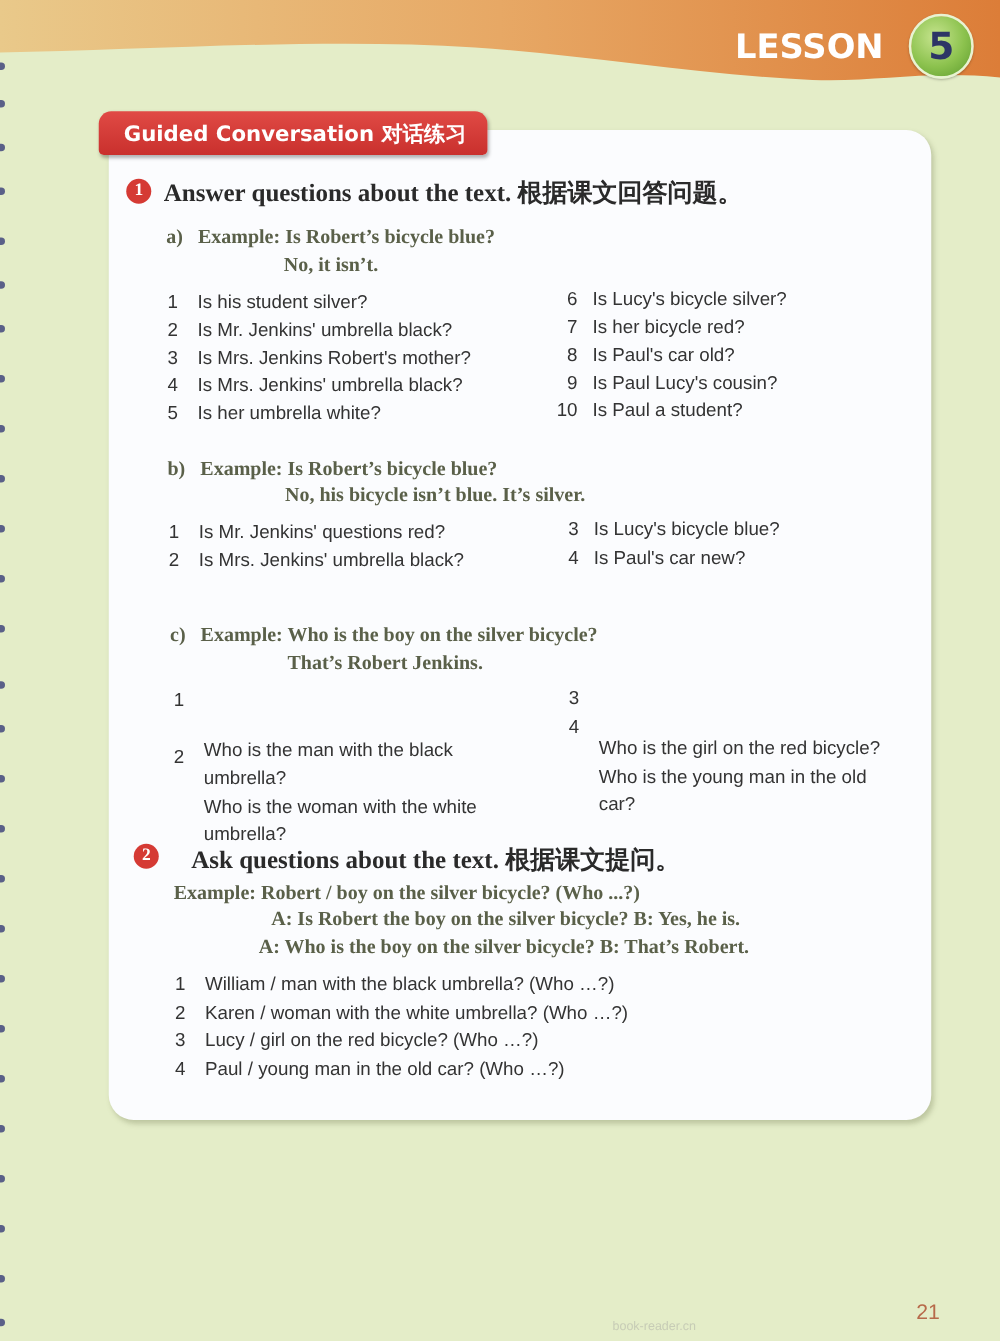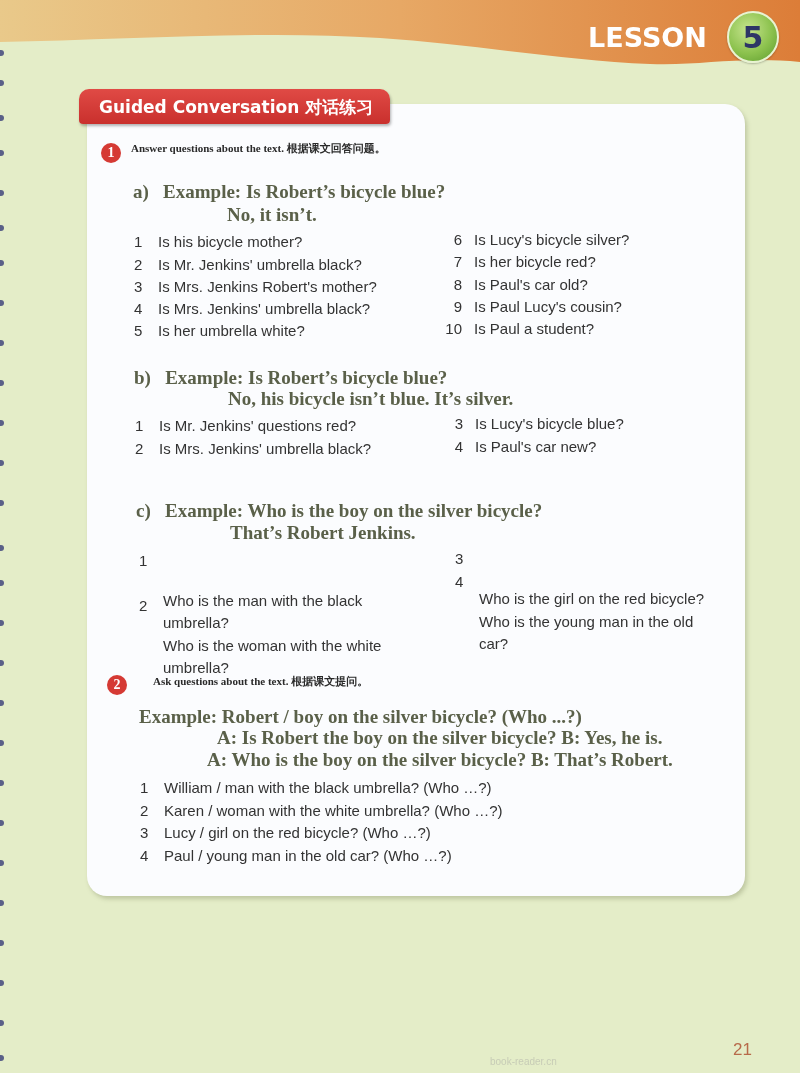--- a/index.html
+++ b/index.html
@@ -55,25 +55,25 @@
     font-family: "DejaVu Sans", sans-serif;
   }
   .circle-num {
     position: absolute; width: 20px; height: 20px; border-radius: 50%;
     background: #d53a34; color: #fff;
     font-family: "Liberation Serif", serif; font-weight: bold; font-size: 14px;
     display: flex; align-items: center; justify-content: center;
   }
   .heading {
     position: absolute; font-family: "Liberation Serif", serif;
-    font-weight: bold; font-size: 11px; color: #2a2a2a;
+    font-weight: bold; font-size: 20px; color: #2a2a2a;
   }
   .example {
     position: absolute; font-family: "Liberation Serif", serif;
-    font-weight: bold; font-size: 19px; color: #5a6049;
+    font-weight: bold; font-size: 16px; color: #5a6049;
     white-space: nowrap;
   }
   .q {
     position: absolute; font-size: 15px; color: #333; white-space: nowrap;
     line-height: 22px;
   }
   .q .n { display: inline-block; width: 24px; }
   .q.right .n { text-align: right; width: 20px; margin-right: 12px; }
   .q.wrap { white-space: normal; }
   .q.wrap .t { display: inline-block; vertical-align: top; margin-top: 40px; }
@@ -139,21 +139,21 @@
 
 <div class="circle-num" style="left:101px;top:143px;">1</div>
 <div class="heading" style="left:131px;top:141px;">Answer questions about the text. 根据课文回答问题。</div>
 
 <div class="example" style="left:133px;top:181px;">
   <span>a)</span>&nbsp;&nbsp;
   <span>Example: Is Robert’s bicycle blue?</span>
 </div>
 <div class="example" style="left:227px;top:204px;">No, it isn’t.</div>
 
-<div class="q" style="left:134px;top:231px;"><span class="n">1</span><span>Is his bicycle mother?</span></div>
+<div class="q" style="left:134px;top:231px;"><span class="n">1</span><span>Is his student silver?</span></div>
 <div class="q" style="left:134px;top:254px;"><span class="n">2</span><span>Is Mr. Jenkins' umbrella black?</span></div>
 <div class="q" style="left:134px;top:276px;"><span class="n">3</span><span>Is Mrs. Jenkins Robert's mother?</span></div>
 <div class="q" style="left:134px;top:298px;"><span class="n">4</span><span>Is Mrs. Jenkins' umbrella black?</span></div>
 <div class="q" style="left:134px;top:320px;"><span class="n">5</span><span>Is her umbrella white?</span></div>
 
 <div class="q right" style="left:442px;top:229px;"><span class="n">6</span><span>Is Lucy's bicycle silver?</span></div>
 <div class="q right" style="left:442px;top:251px;"><span class="n">7</span><span>Is her bicycle red?</span></div>
 <div class="q right" style="left:442px;top:274px;"><span class="n">8</span><span>Is Paul's car old?</span></div>
 <div class="q right" style="left:442px;top:296px;"><span class="n">9</span><span>Is Paul Lucy's cousin?</span></div>
 <div class="q right" style="left:442px;top:318px;"><span class="n">10</span><span>Is Paul a student?</span></div>

